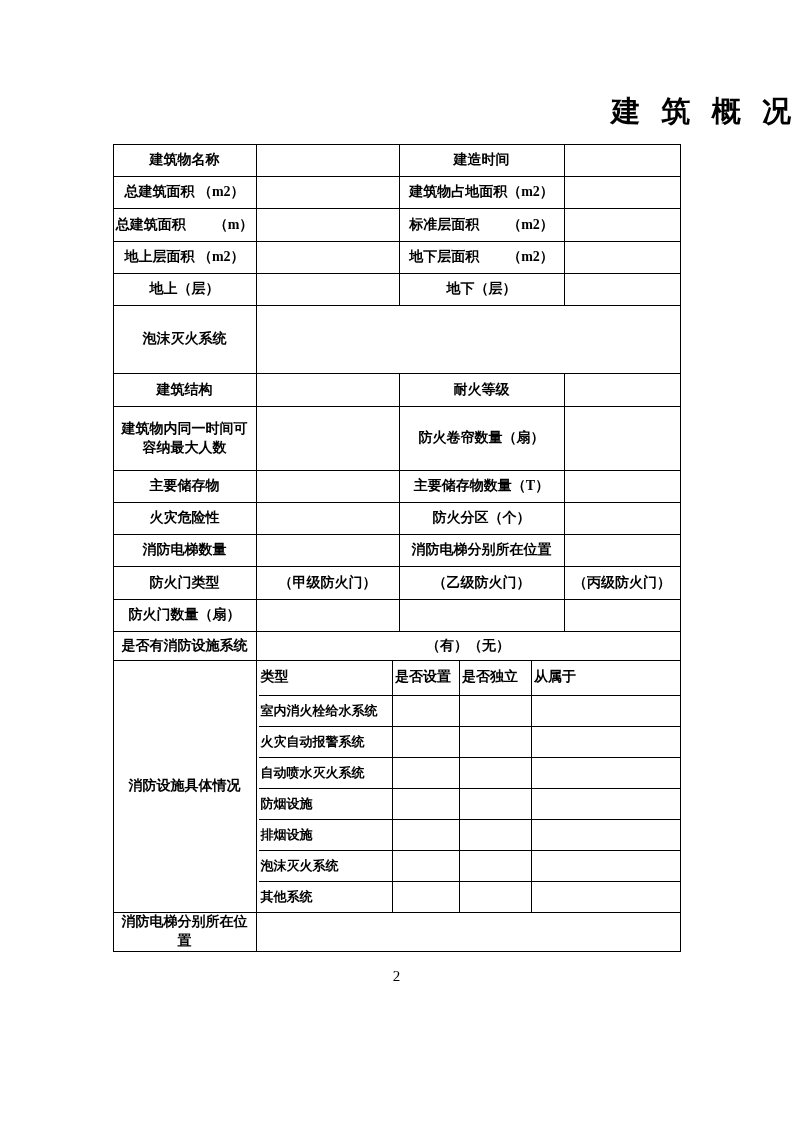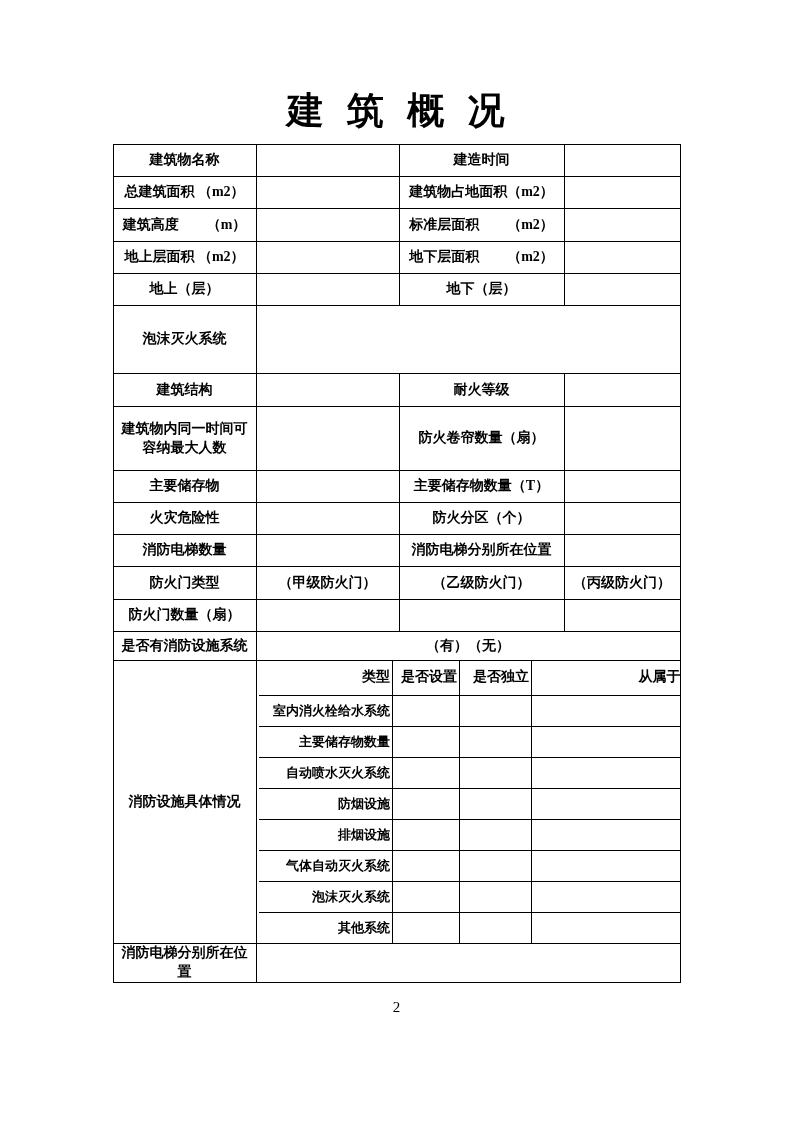--- a/index.html
+++ b/index.html
@@ -3,22 +3,22 @@
 <meta charset="utf-8">
 <style>
   html,body { margin:0; padding:0; background:#ffffff; }
   .page {
     width:793px; height:1122px; margin:0 auto; position:relative;
     background:#ffffff; color:#000000; box-sizing:border-box;
     font-family:"Liberation Serif","DejaVu Serif",serif;
     padding-top:94px;
   }
   .title {
-    margin:0 0 13px 0; text-align:center;
-    font-size:37px; font-weight:bold;
+    margin:0 0 13px 0; text-align:right;
+    font-size:29px; font-weight:bold;
     word-spacing:10px; letter-spacing:2px; line-height:34px;
   }
   table.form {
     border-collapse:collapse; table-layout:fixed;
     width:567px; margin:16px auto;
   }
   table.form td {
     border:1px solid #000000;
     font-size:14px; font-weight:bold; color:#000000;
     text-align:center; vertical-align:middle;
@@ -26,21 +26,21 @@
     overflow:hidden;
   }
   td.left { text-align:left; padding-left:6px; }
   td.tall { padding:0 6px; line-height:29px; }
   td.subwrap { padding:0; vertical-align:top; }
   table.sub {
     border-collapse:collapse; table-layout:fixed; width:100%;
   }
   table.sub td {
     border:1px solid #000000;
-    font-size:13px; font-weight:bold; text-align:right;
+    font-size:13px; font-weight:bold; text-align:left;
     vertical-align:middle; padding:0 2px;
   }
   table.sub td.hdr { font-size:14px; }
   table.sub tr td:first-child { border-left:none; }
   table.sub tr td:last-child { border-right:none; }
   table.sub tr:first-child td { border-top:none; }
   table.sub tr:last-child td { border-bottom:none; }
   .pageno {
     margin-top:15px; text-align:center;
     font-size:15px; color:#000000;
@@ -70,21 +70,21 @@
     </tr>
 
     <tr style="height:32px">
       <td class="left">总建筑面积 （m2）</td>
       <td></td>
       <td class="left">建筑物占地面积（m2）</td>
       <td></td>
     </tr>
 
     <tr style="height:33px">
-      <td class="left">建筑高度　　（m）</td>
+      <td class="left">总建筑面积　　（m）</td>
       <td></td>
       <td class="left">标准层面积　　（m2）</td>
       <td></td>
     </tr>
 
     <tr style="height:32px">
       <td class="left">地上层面积 （m2）</td>
       <td></td>
       <td class="left">地下层面积　　（m2）</td>
       <td></td>
@@ -174,45 +174,39 @@
             <td class="hdr">是否独立</td>
             <td class="hdr">从属于</td>
           </tr>
           <tr style="height:31px">
             <td>室内消火栓给水系统</td>
             <td></td>
             <td></td>
             <td></td>
           </tr>
           <tr style="height:31px">
-            <td>主要储存物数量</td>
+            <td>火灾自动报警系统</td>
             <td></td>
             <td></td>
             <td></td>
           </tr>
           <tr style="height:31px">
             <td>自动喷水灭火系统</td>
             <td></td>
             <td></td>
             <td></td>
           </tr>
           <tr style="height:31px">
             <td>防烟设施</td>
             <td></td>
             <td></td>
             <td></td>
           </tr>
           <tr style="height:31px">
             <td>排烟设施</td>
-            <td></td>
-            <td></td>
-            <td></td>
-          </tr>
-          <tr style="height:31px">
-            <td>气体自动灭火系统</td>
             <td></td>
             <td></td>
             <td></td>
           </tr>
           <tr style="height:31px">
             <td>泡沫灭火系统</td>
             <td></td>
             <td></td>
             <td></td>
           </tr>

